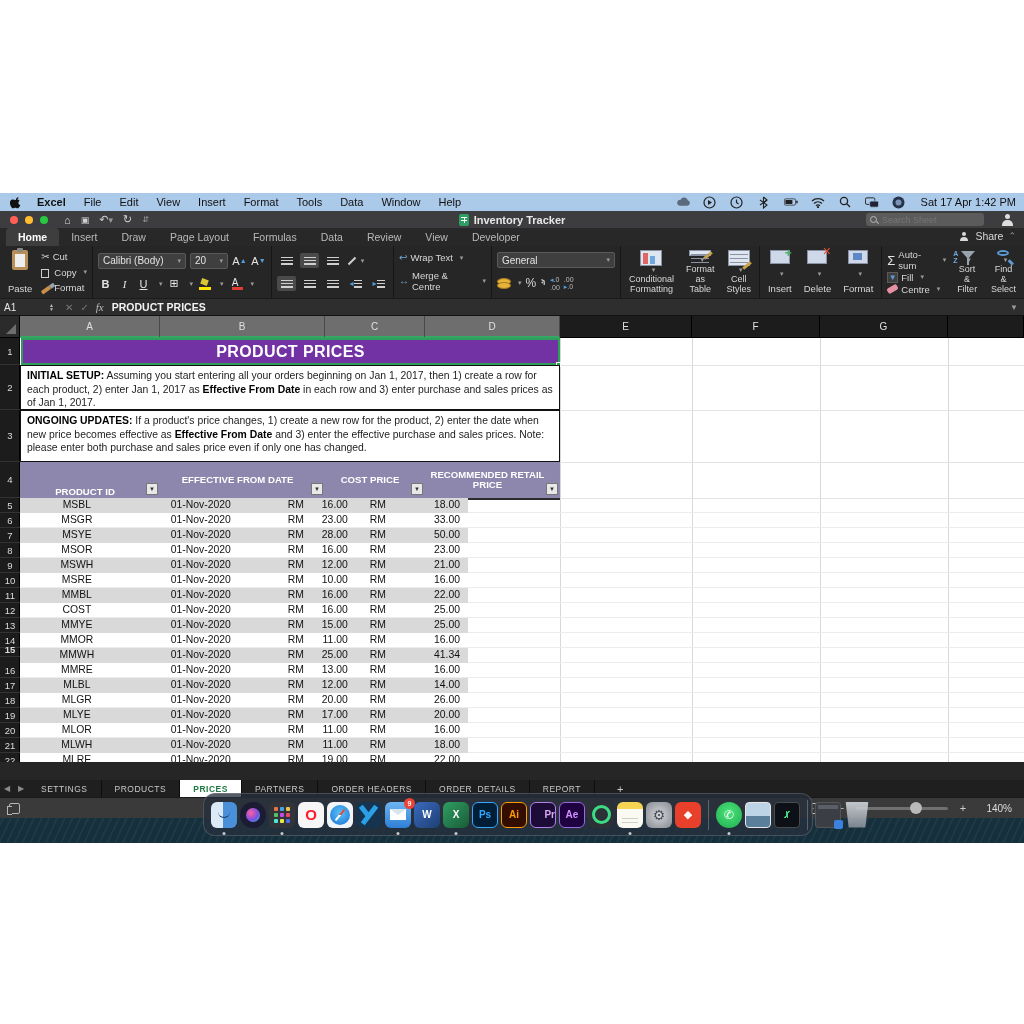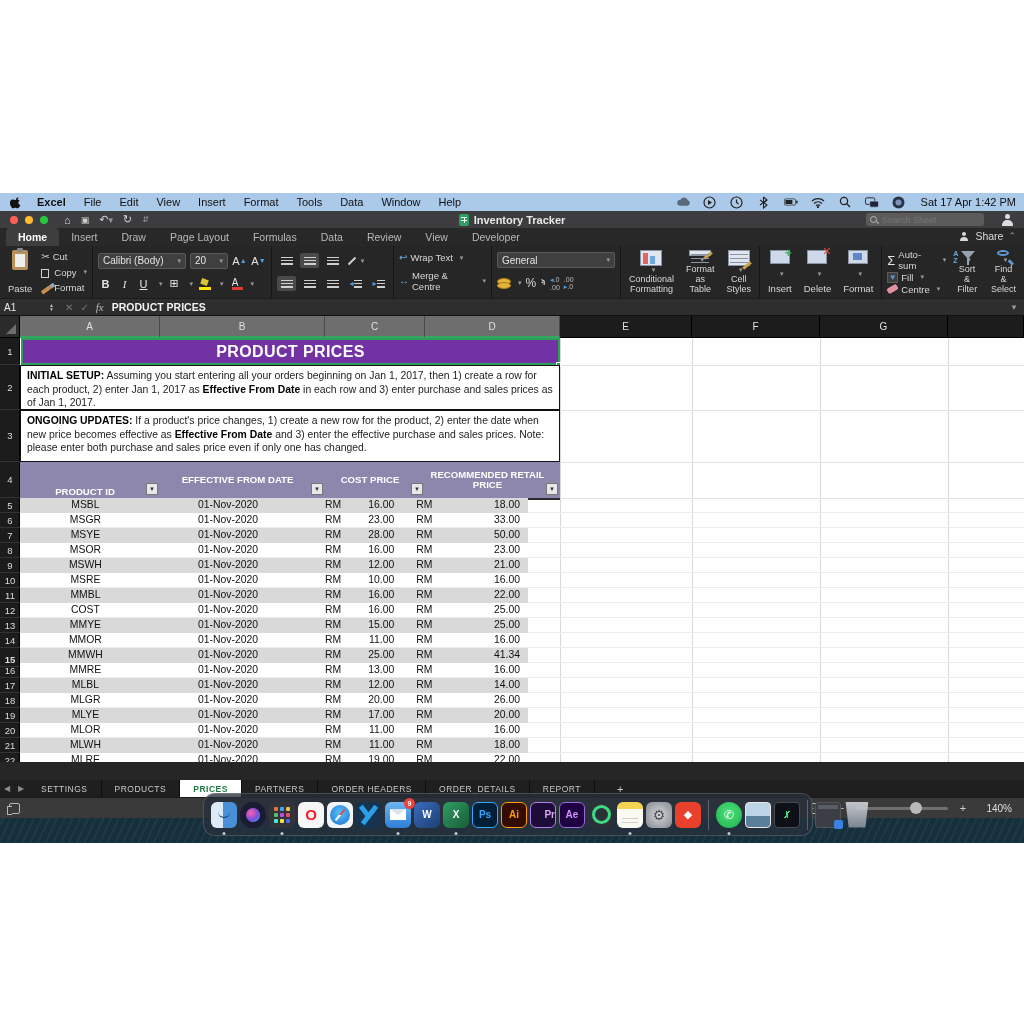--- a/index.html
+++ b/index.html
@@ -130,21 +130,21 @@
   .note{position:absolute;left:20px;width:540px;background:#fff;border:1.5px solid #111;
     color:#1c1c1c;font-size:10.4px;line-height:13.5px;padding:3px 6px 0 6px;}
   .note b{color:#000;}
   .thead{position:absolute;left:20px;top:146px;width:540px;height:36px;background:#8d87ae;display:flex;}
   .th{position:relative;color:#fff;font-weight:bold;font-size:9.6px;line-height:10.5px;
     display:flex;align-items:center;justify-content:center;text-align:center;padding:0 14px 0 4px;}
   .filterbtn{position:absolute;right:2px;bottom:3px;width:12px;height:12px;background:#e8e8e8;border:1px solid #777;
     display:flex;align-items:center;justify-content:center;font-size:6px;color:#333;}
   .thead-border{position:absolute;left:20px;top:182px;width:540px;height:2px;background:#2b2b2b;}
   .drow{position:absolute;left:20px;width:1004px;height:15px;border-bottom:1px solid #ececec;}
-  .band{position:absolute;left:0;top:0;width:508px;height:15px;display:flex;font-size:10.4px;color:#111;}
+  .band{position:absolute;left:0;top:0;width:448px;height:15px;display:flex;font-size:10.4px;color:#111;}
   .band.gray{background:#d9d9d9;}
   .c-id{width:140px;text-align:center;line-height:14px;}
   .c-date{width:165px;text-align:center;line-height:14px;}
   .c-cost{width:100px;display:flex;justify-content:space-between;padding:0 6px 0 20px;line-height:14px;}
   .c-ret{width:135px;display:flex;justify-content:space-between;padding:0 8px 0 16px;line-height:14px;}
   
   .tabbar{position:absolute;top:569px;left:0;right:0;height:17px;background:#1f1f1f;display:flex;align-items:center;}
   .navarr{width:14px;text-align:center;color:#8a8a8a;font-size:8px;cursor:default;}
   .stab{height:17px;display:flex;align-items:center;padding:0 13px;color:#c9c9c9;font-size:8.5px;letter-spacing:.5px;
     border-right:1px solid #0d0d0d;cursor:default;white-space:nowrap;}
@@ -553,21 +553,21 @@
           <div class="rn" data-name="row-header-5" style="top: 160px; height: 15px;">5</div>
           <div class="rn" data-name="row-header-6" style="top: 175px; height: 15px;">6</div>
           <div class="rn" data-name="row-header-7" style="top: 190px; height: 15px;">7</div>
           <div class="rn" data-name="row-header-8" style="top: 205px; height: 15px;">8</div>
           <div class="rn" data-name="row-header-9" style="top: 220px; height: 15px;">9</div>
           <div class="rn" data-name="row-header-10" style="top: 235px; height: 15px;">10</div>
           <div class="rn" data-name="row-header-11" style="top: 250px; height: 15px;">11</div>
           <div class="rn" data-name="row-header-12" style="top: 265px; height: 15px;">12</div>
           <div class="rn" data-name="row-header-13" style="top: 280px; height: 15px;">13</div>
           <div class="rn" data-name="row-header-14" style="top: 295px; height: 15px; text-align: center;">14</div>
-          <div class="rn" data-name="row-header-15" style="top: 314px; height: 15px; font-weight: bold;">15</div>
+          <div class="rn" data-name="row-header-15" style="top: 304px; height: 15px; font-weight: bold;">15</div>
           <div class="rn" data-name="row-header-16" style="top: 325px; height: 15px;">16</div>
           <div class="rn" data-name="row-header-17" style="top: 340px; height: 15px;">17</div>
           <div class="rn" data-name="row-header-18" style="top: 355px; height: 15px;">18</div>
           <div class="rn" data-name="row-header-19" style="top: 370px; height: 15px;">19</div>
           <div class="rn" data-name="row-header-20" style="top: 385px; height: 15px;">20</div>
           <div class="rn" data-name="row-header-21" style="top: 400px; height: 15px;">21</div>
           <div class="rn" data-name="row-header-22" style="top: 415px; height: 15px;">22</div>
         </div>
       <div class="corner" data-name="select-all-corner"></div>
       <div id="colheads" data-name="column-headers">

